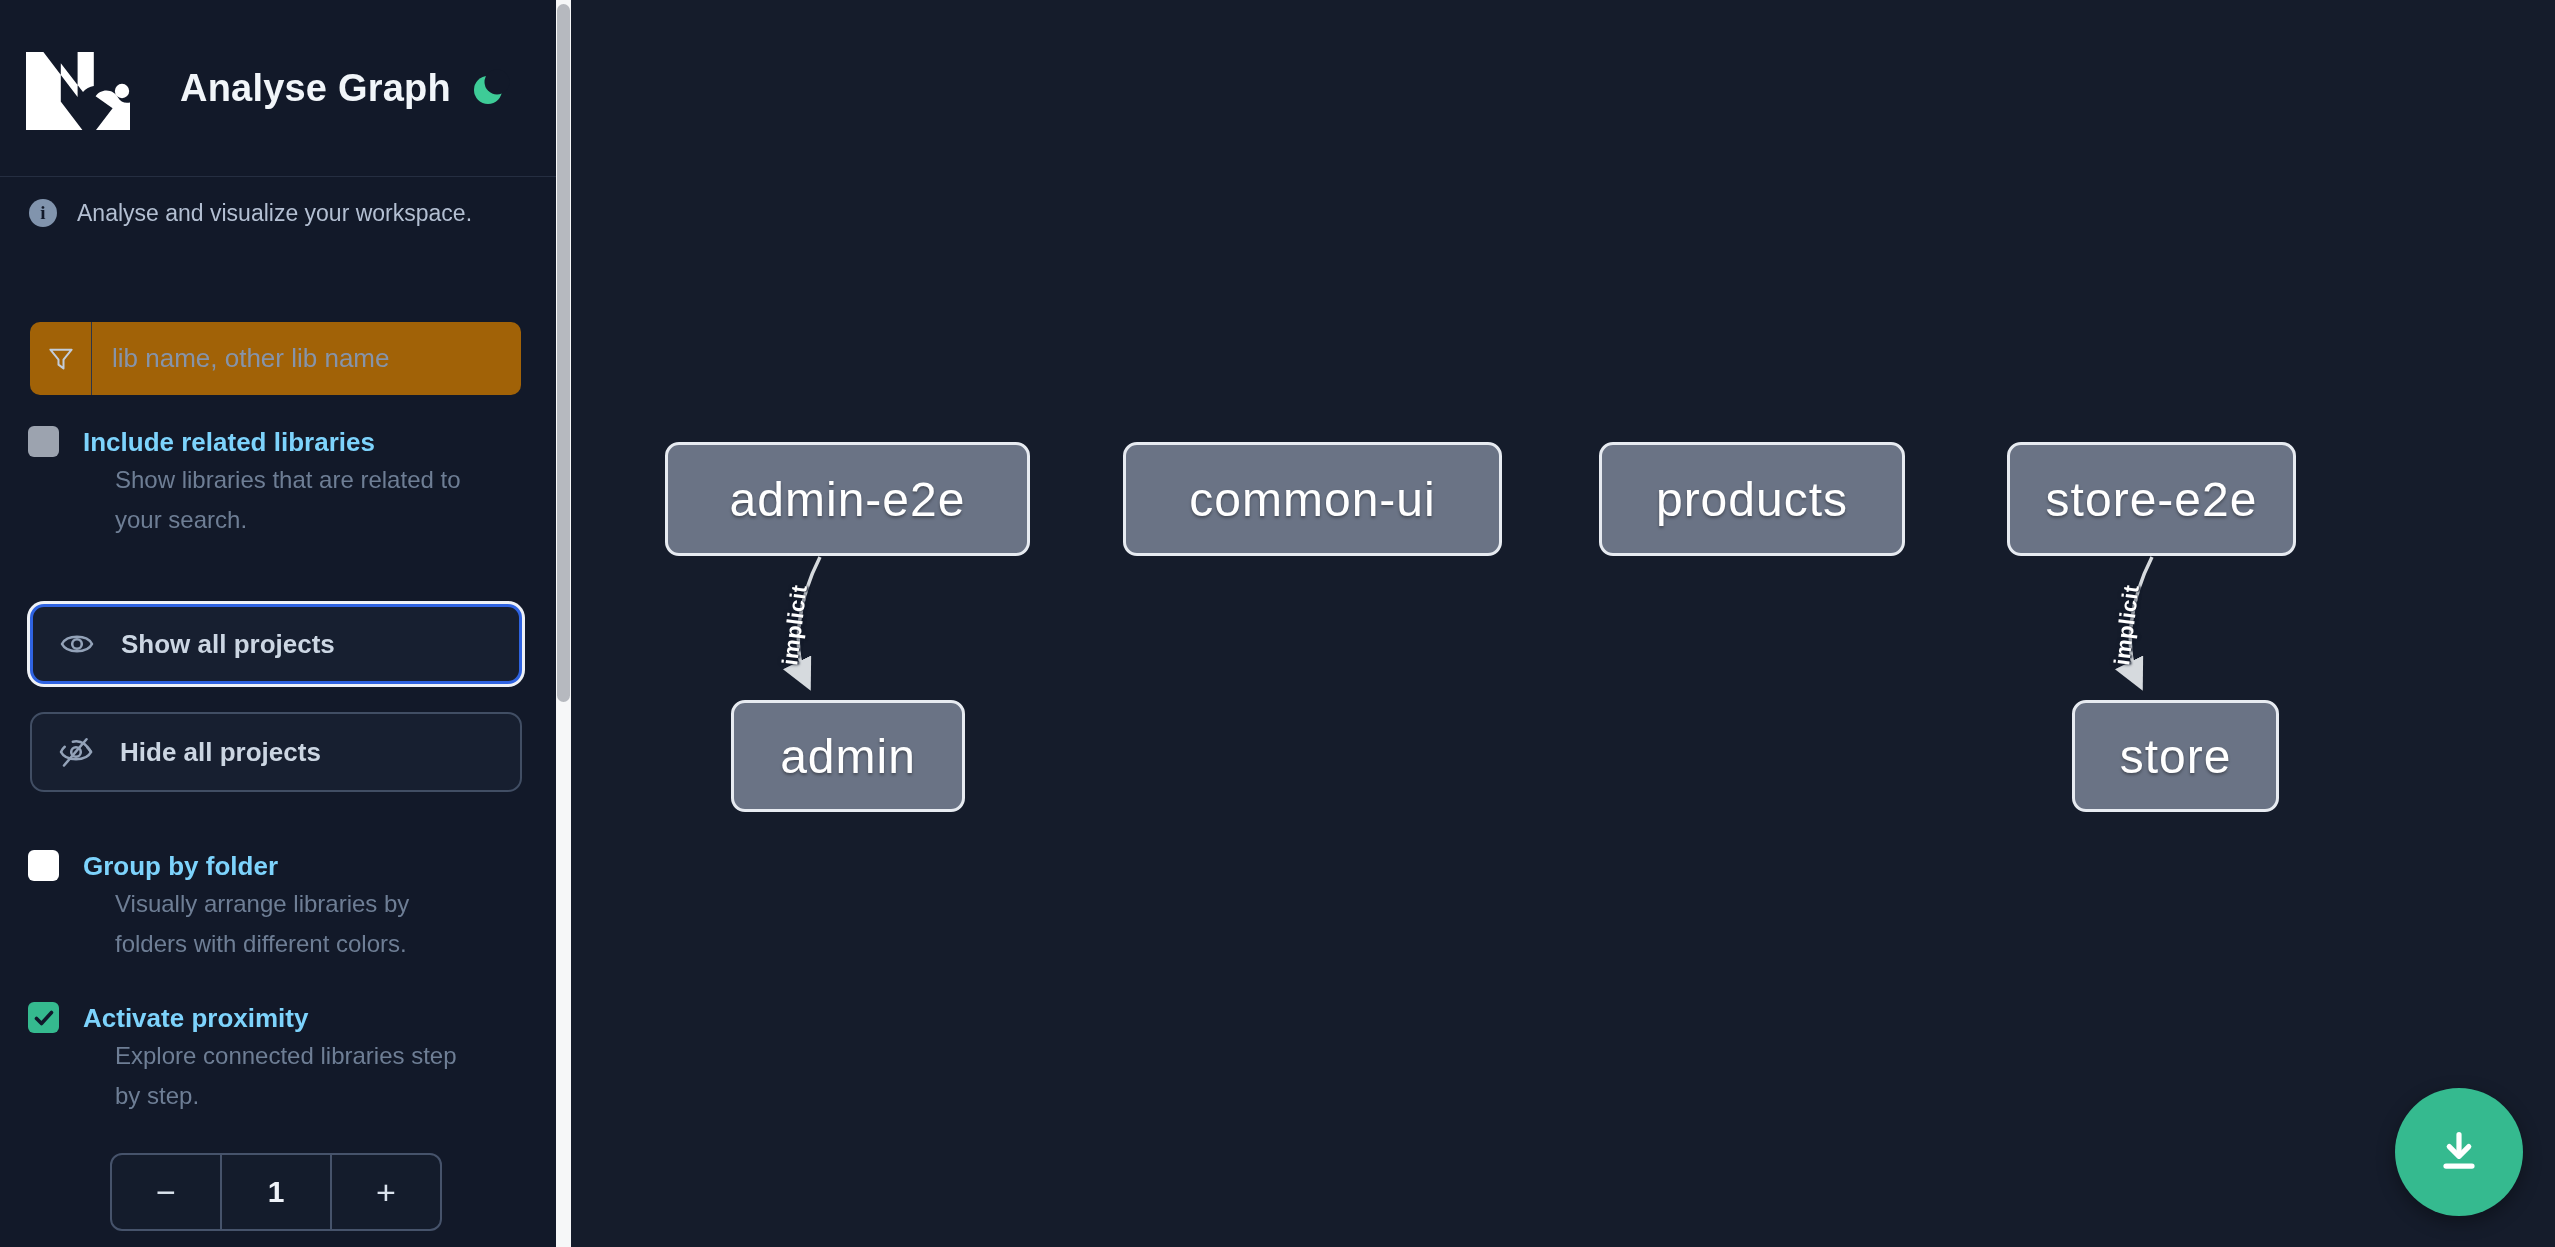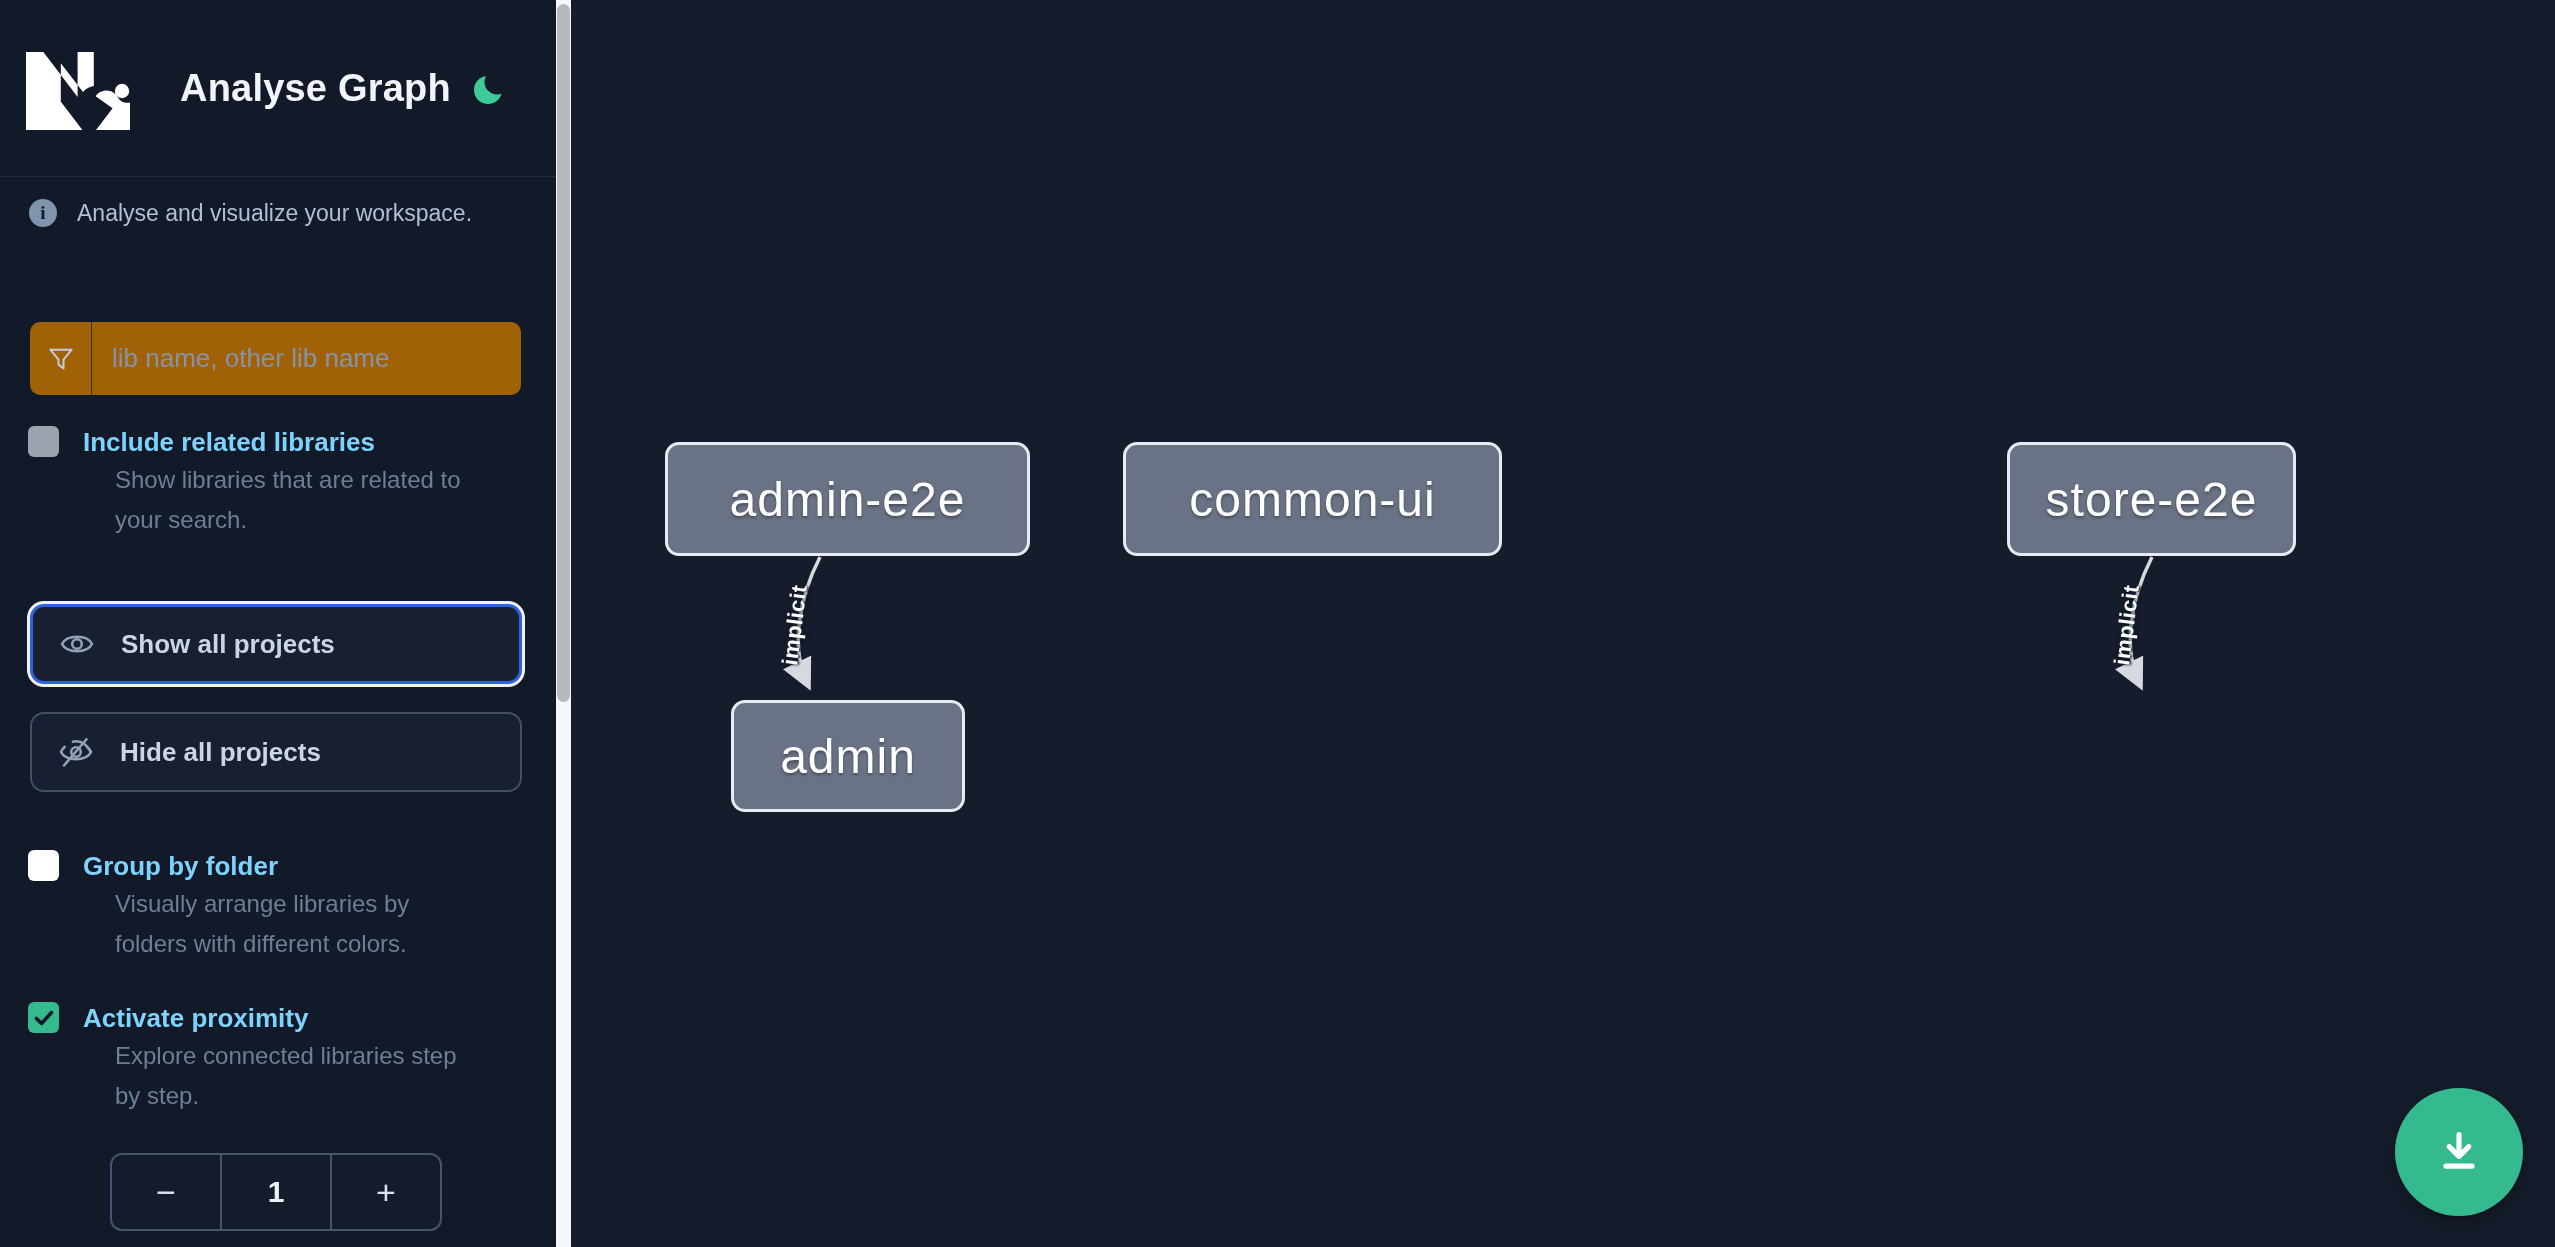--- a/index.html
+++ b/index.html
@@ -194,22 +194,24 @@
       </defs>
       <path d="M 249 557 C 228 598, 219 648, 237 685" fill="none" stroke="#d6dade" stroke-width="3.5" marker-end="url(#arrow)"></path>
       <path d="M 1581 557 C 1560 598, 1551 648, 1569 685" fill="none" stroke="#d6dade" stroke-width="3.5" marker-end="url(#arrow)"></path>
     </svg>
 
     <div class="edge-label" style="left:170px; top:612px; width:108px; text-align:center;">implicit</div>
     <div class="edge-label" style="left:1502px; top:612px; width:108px; text-align:center;">implicit</div>
 
     <div class="node" style="left:94px;  top:442px; width:365px;">admin-e2e</div>
     <div class="node" style="left:552px; top:442px; width:379px;">common-ui</div>
+    <div class="node" style="left:1028px;top:442px; width:306px;">products</div>
     <div class="node" style="left:1436px;top:442px; width:289px;">store-e2e</div>
     <div class="node" style="left:160px; top:700px; width:234px; height:112px;">admin</div>
+    <div class="node" style="left:1501px;top:700px; width:207px; height:112px;">store</div>
 
     <button class="fab">
       <svg width="52" height="52" viewBox="0 0 24 24" fill="none" stroke="#ffffff" stroke-width="2.4" stroke-linecap="round" stroke-linejoin="round">
         <line x1="12" y1="4" x2="12" y2="13.5"></line>
         <path d="M7.5 9.5 L12 14 L16.5 9.5"></path>
         <line x1="6" y1="18.5" x2="18" y2="18.5"></line>
       </svg>
     </button>
   </main>
 </div>

